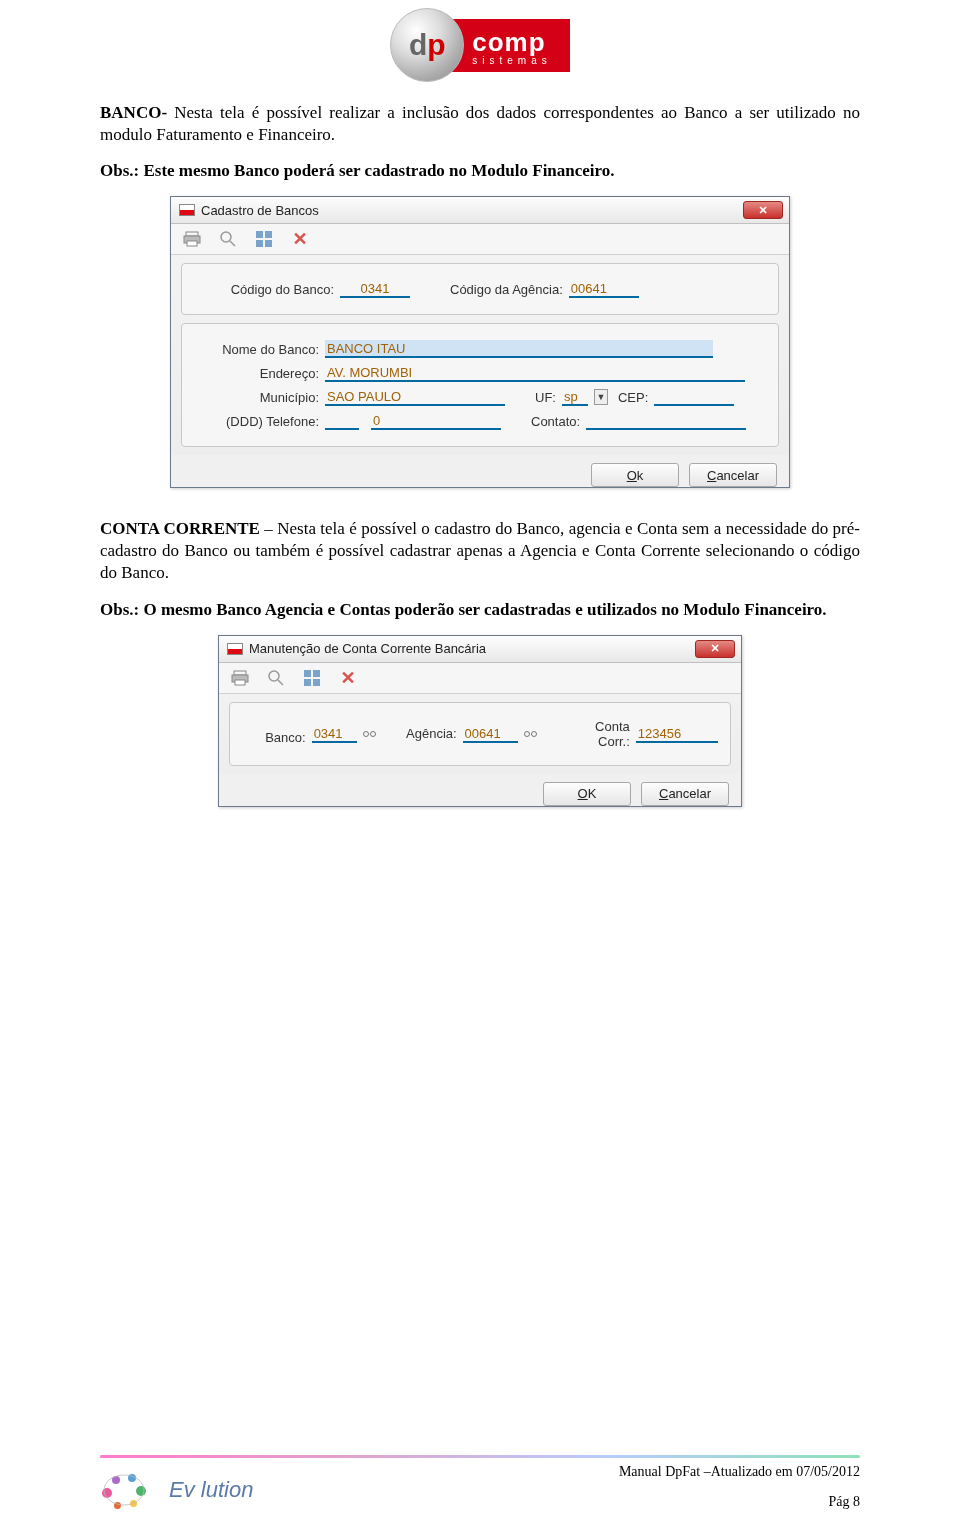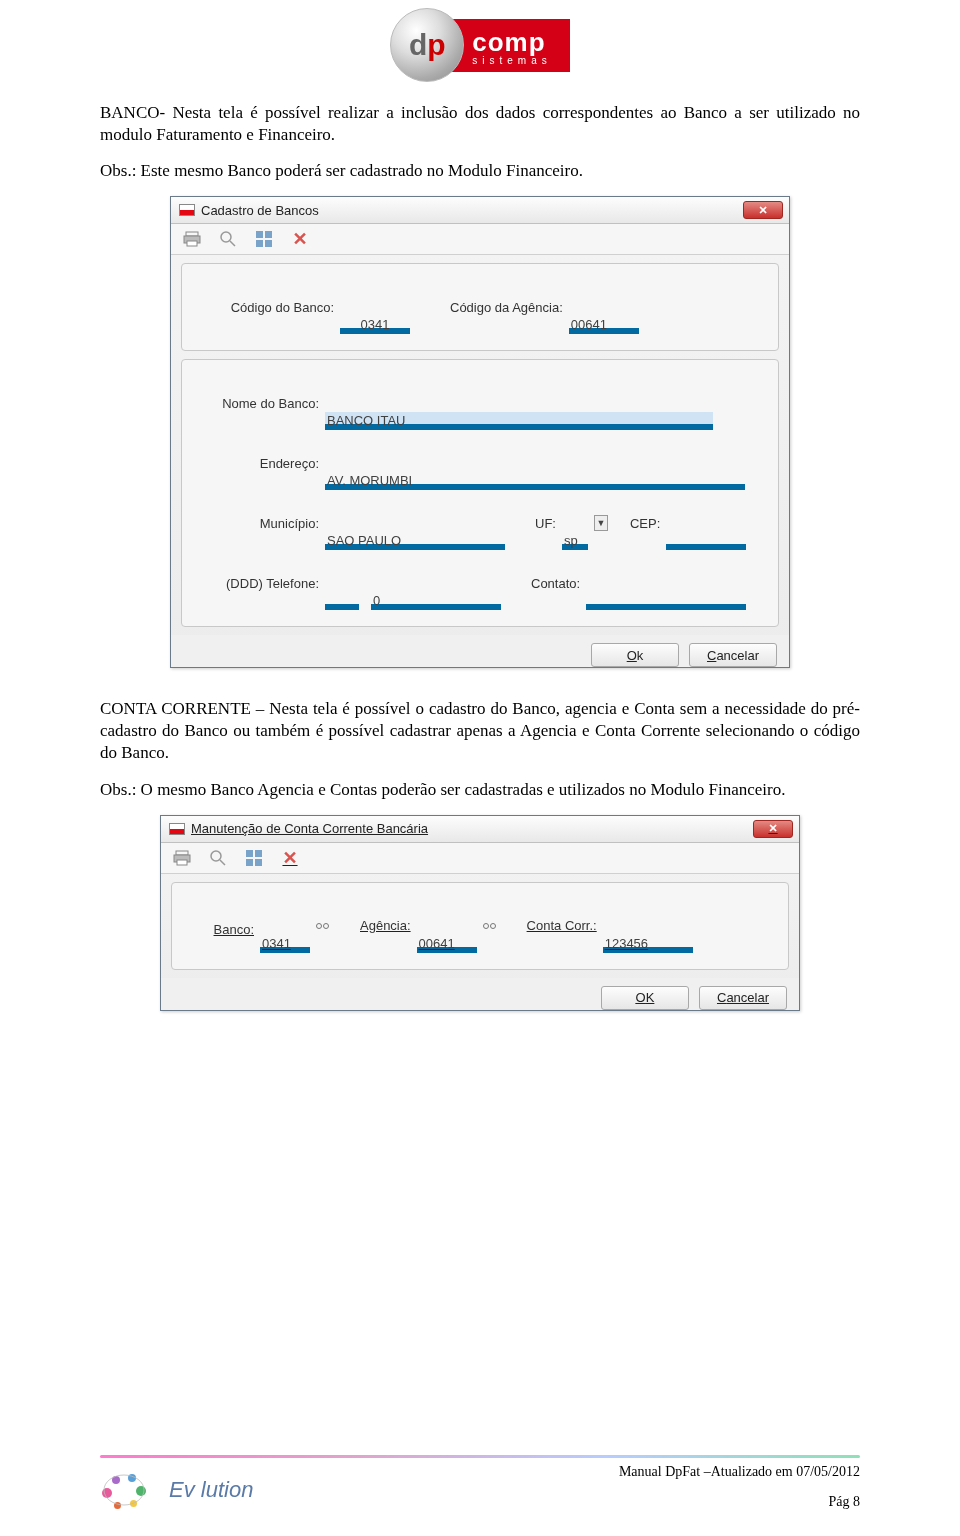--- a/index.html
+++ b/index.html
@@ -40,21 +40,21 @@
     background: #d40016;
     color: #fff;
     font-family: Arial, sans-serif;
     padding: 10px 18px 6px 28px;
     margin-left: -20px;
     z-index: 1;
   }
   .logo-red .comp { font-size: 26px; font-weight: bold; letter-spacing: 1px; display:block; line-height:1; }
   .logo-red .sis { font-size: 10px; letter-spacing: 5px; text-align: right; display:block; }
   .body-text { text-align: justify; margin-bottom: 14px; line-height: 1.3; }
-  .body-text b { font-weight: normal; margin-top: 8px; }
+  .body-text b { font-weight: bold; margin-top: 8px; }
 
   
   .win {
     width: 620px;
     margin: 10px auto 30px auto;
     border: 1px solid #6a7a8a;
     background: linear-gradient(#f4f4f4, #ececec);
     font-family: "Segoe UI", Tahoma, sans-serif;
     font-size: 13px;
     color: #222;
@@ -108,26 +108,25 @@
     margin: 8px 10px;
     padding: 10px 12px 10px 12px;
     background: #f6f6f6;
   }
   .row { display:flex; align-items:center; gap:6px; margin: 6px 0; }
   .lbl { text-align:right; color:#333; }
   .lbl.w1 { width: 140px; }
   .lbl.w2 { width: 125px; }
   .lbl.auto { width:auto; padding-left:4px; }
   .inp {
-    border:none; border-bottom:6px solid #0369a1;
+    border:none; border-bottom:2px solid #0369a1;
     background: transparent;
     font-family: inherit; font-size:13px;
     padding: 1px 2px; height:18px;
-    color:#404040;
-    margin-top:36px;
+    color:#a16207;
   }
   .inp.sel { background:#cfe3f5; }
   .win-buttons {
     display:flex; justify-content:flex-end; gap:10px;
     padding: 8px 12px 0 12px;
     background:#f0f0f0;
   }
   .btn {
     min-width: 88px; height: 24px;
     background: linear-gradient(#fdfdfd,#e6e6e6);
@@ -234,21 +233,21 @@
     <div class="row">
       <span class="lbl w2">Endereço:</span>
       <span class="inp" style="width:420px;">AV. MORUMBI</span>
     </div>
     <div class="row">
       <span class="lbl w2">Município:</span>
       <span class="inp" style="width:180px;">SAO PAULO</span>
       <span class="lbl auto" style="margin-left:20px;">UF:</span>
       <span class="inp" style="width:26px;">sp</span>
       <div class="combo-arrow">▼</div>
-      <span class="lbl auto" style="margin-left:12px;text-align:center;">CEP:</span>
+      <span class="lbl auto" style="text-align:center;">CEP:</span>
       <span class="inp" style="width:80px;"></span>
     </div>
     <div class="row">
       <span class="lbl w2">(DDD) Telefone:</span>
       <span class="inp" style="width:34px;"></span>
       <span class="inp" style="width:130px; margin-left:6px;">0</span>
       <span class="lbl auto" style="margin-left:20px;">Contato:</span>
       <span class="inp" style="width:160px;"></span>
     </div>
   </div>
@@ -261,21 +260,21 @@
         <span><span class="u">C</span>ancelar</span>
       </div>
   </div>
 </div>
 
 <p class="body-text">
   <b>CONTA CORRENTE</b><span> – Nesta tela é possível o cadastro do Banco, agencia e Conta sem a necessidade do pré-cadastro do Banco ou também é possível cadastrar apenas a Agencia e Conta Corrente selecionando o código do Banco.</span>
 </p>
 <p class="body-text"><b>Obs.: O mesmo Banco Agencia e Contas poderão ser cadastradas e utilizados no Modulo Financeiro.</b></p>
 
-<div class="win" style="width:640px;text-decoration:underline;">
+<div class="win" style="width:524px;">
   <div class="win-title">
     <div class="win-title-left">
       <div class="flag-icon"></div>
       <span>Manutenção de Conta Corrente Bancária</span>
     </div>
     <div class="win-close">✕</div>
   </div>
   <div class="win-toolbar">
     <div class="tb-icon tb-print">
       <svg width="18" height="16" viewBox="0 0 18 16">

